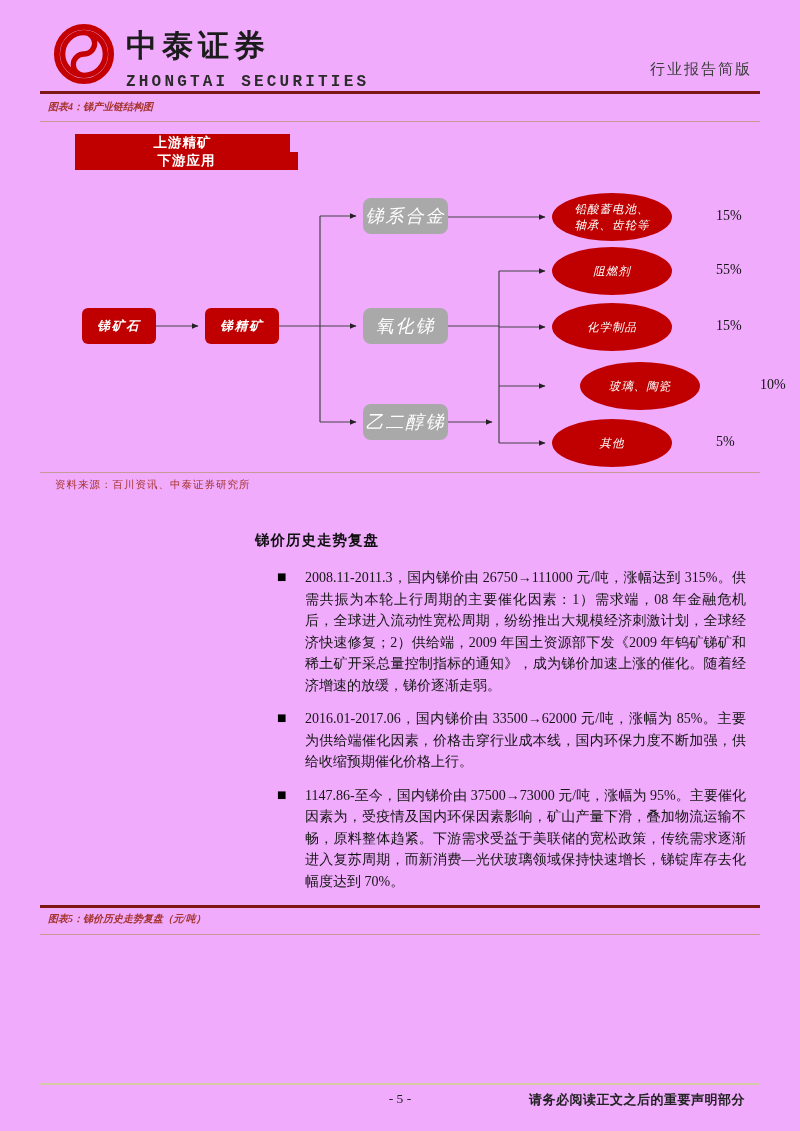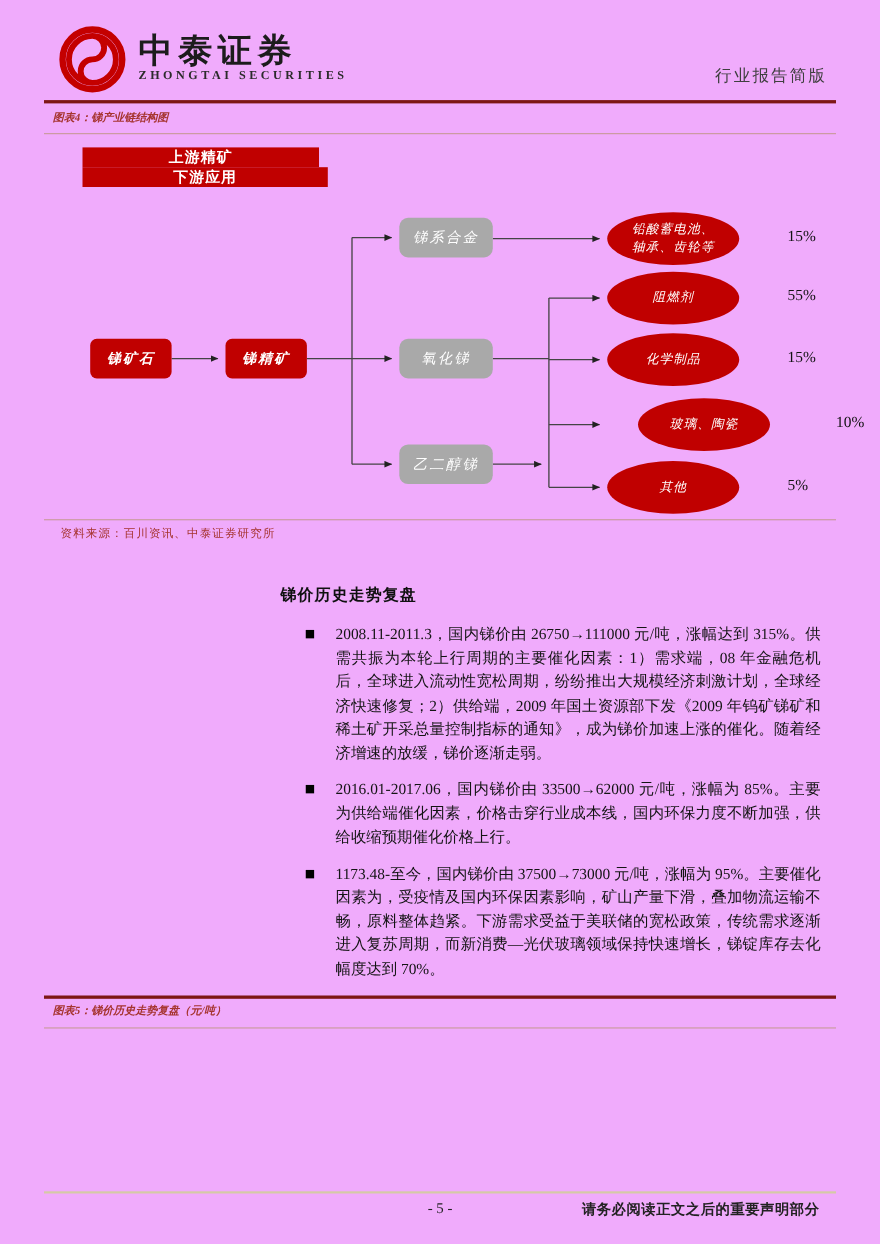--- a/index.html
+++ b/index.html
@@ -3,38 +3,38 @@
 <meta charset="utf-8">
 <style>
   html,body{margin:0;padding:0;background:#e8e8e8;}
   .page{position:relative;width:800px;height:1131px;margin:0 auto;background:#f0abfc;
         font-family:"Liberation Serif",serif;color:#1a1a1a;overflow:hidden;}
 
   
   .logo{position:absolute;left:52px;top:22px;width:64px;height:64px;}
   .brand{position:absolute;left:126px;top:30px;}
   .brand-cn{font-family:"Liberation Sans",sans-serif;font-size:31px;font-weight:bold;color:#1c1c1c;letter-spacing:5px;line-height:1.05;}
-  .brand-en{font-family:Liberation Serif, serif;font-size:11px;font-weight:bold;color:#2b2b2b;letter-spacing:3.2px;margin-top:0;}
+  .brand-en{font-family:Liberation Mono, monospace;font-size:16px;font-weight:bold;color:#2b2b2b;letter-spacing:3.2px;margin-top:10px;}
   .report-type{position:absolute;right:48px;top:60px;font-size:15px;color:#3f3f3f;letter-spacing:2px;}
   .rule-dark{position:absolute;left:40px;width:720px;height:3px;background:#7d1715;}
   .rule-thin{position:absolute;left:40px;width:720px;height:1px;background:#c79a98;}
 
   
   .fig-title{position:absolute;left:48px;font-size:10px;font-weight:bold;font-style:italic;color:#a5342f;}
 
   
   .diagram{position:absolute;left:40px;top:130px;width:720px;height:345px;}
   .diagram svg.links{position:absolute;left:0;top:0;width:720px;height:345px;}
   .stage-bar{position:absolute;left:35px;top:4px;width:660px;height:26px;display:flex;flex-direction:column;}
   .stage{display:flex;align-items:center;justify-content:center;color:#fff;
          font-family:"Liberation Sans",sans-serif;font-size:13.5px;font-weight:bold;letter-spacing:1px;}
   .rbox{position:absolute;background:#c00000;border-radius:6px;display:flex;align-items:center;justify-content:center;
         color:#fff;font-size:12.5px;font-style:italic;font-weight:bold;letter-spacing:2px;}
   .gbox{position:absolute;background:#a9a9a9;border-radius:8px;display:flex;align-items:center;justify-content:center;
-        color:#fff;font-size:13px;font-style:italic;letter-spacing:2px;}
+        color:#fff;font-size:18px;font-style:italic;letter-spacing:2px;}
   .ell{position:absolute;width:120px;height:48px;background:#c00000;border-radius:50%;
        display:flex;align-items:center;justify-content:center;text-align:center;
        color:#fff;font-size:11.5px;font-style:italic;line-height:1.4;white-space:pre-line;letter-spacing:1px;}
   .pct{position:absolute;left:676px;width:60px;font-size:14px;color:#111;}
 
   .source-note{position:absolute;left:55px;top:478px;font-size:10.5px;color:#a5342f;letter-spacing:1px;}
 
   
   .body-heading{position:absolute;left:255px;top:531px;font-size:14.5px;font-weight:bold;color:#101010;letter-spacing:1px;}
   .bullets{position:absolute;left:277px;top:567px;width:469px;}
@@ -126,21 +126,21 @@
     <div class="bullet">
       <span class="marker">■</span>
       <span class="btext">2008.11-2011.3，国内锑价由 26750→111000 元/吨，涨幅达到 315%。供需共振为本轮上行周期的主要催化因素：1）需求端，08 年金融危机后，全球进入流动性宽松周期，纷纷推出大规模经济刺激计划，全球经济快速修复；2）供给端，2009 年国土资源部下发《2009 年钨矿锑矿和稀土矿开采总量控制指标的通知》，成为锑价加速上涨的催化。随着经济增速的放缓，锑价逐渐走弱。</span>
     </div>
     <div class="bullet">
       <span class="marker">■</span>
       <span class="btext">2016.01-2017.06，国内锑价由 33500→62000 元/吨，涨幅为 85%。主要为供给端催化因素，价格击穿行业成本线，国内环保力度不断加强，供给收缩预期催化价格上行。</span>
     </div>
     <div class="bullet">
       <span class="marker">■</span>
-      <span class="btext">1173.48-至今，国内锑价由 37500→73000 元/吨，涨幅为 95%。主要催化因素为，受疫情及国内环保因素影响，矿山产量下滑，叠加物流运输不畅，原料整体趋紧。下游需求受益于美联储的宽松政策，传统需求逐渐进入复苏周期，而新消费—光伏玻璃领域保持快速增长，锑锭库存去化幅度达到 70%。</span>
+      <span class="btext">1147.86-至今，国内锑价由 37500→73000 元/吨，涨幅为 95%。主要催化因素为，受疫情及国内环保因素影响，矿山产量下滑，叠加物流运输不畅，原料整体趋紧。下游需求受益于美联储的宽松政策，传统需求逐渐进入复苏周期，而新消费—光伏玻璃领域保持快速增长，锑锭库存去化幅度达到 70%。</span>
     </div>
   </div>
 
   <div class="rule-dark" style="top:905px;"></div>
   <div class="fig-title" style="top:912px;">图表5：锑价历史走势复盘（元/吨）</div>
   <div class="rule-thin" style="top:934px;"></div>
 
   <div class="footer-rule"></div>
   <div class="page-num">- 5 -</div>
   <div class="disclaimer">请务必阅读正文之后的重要声明部分</div>

